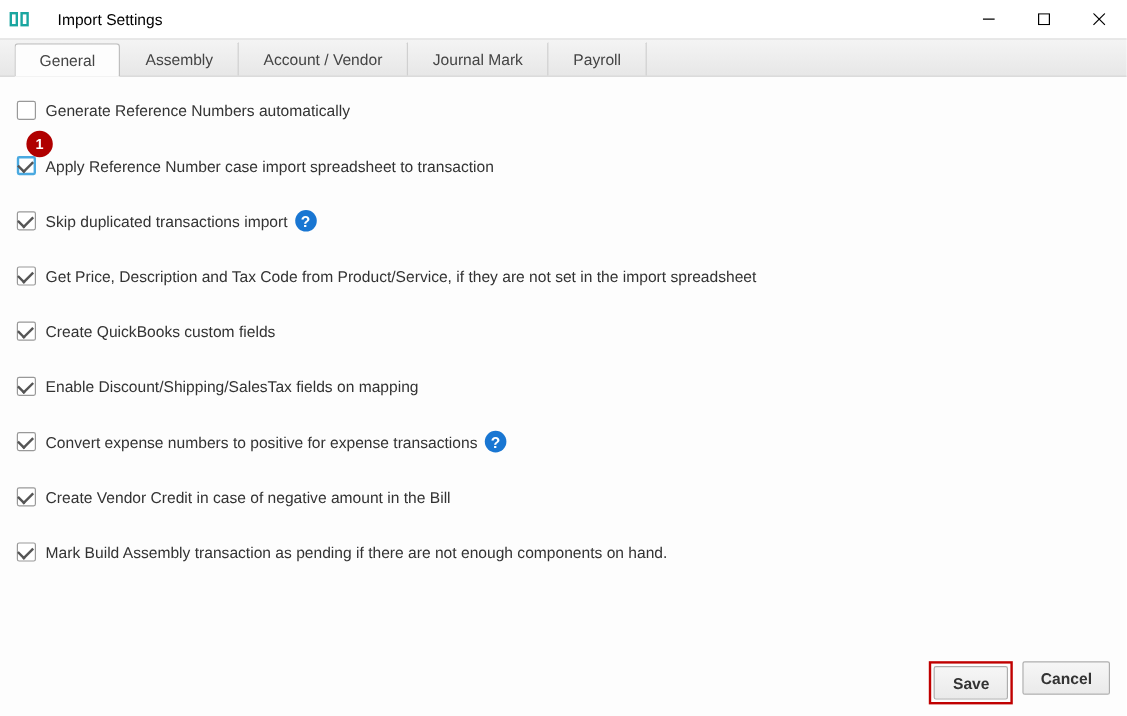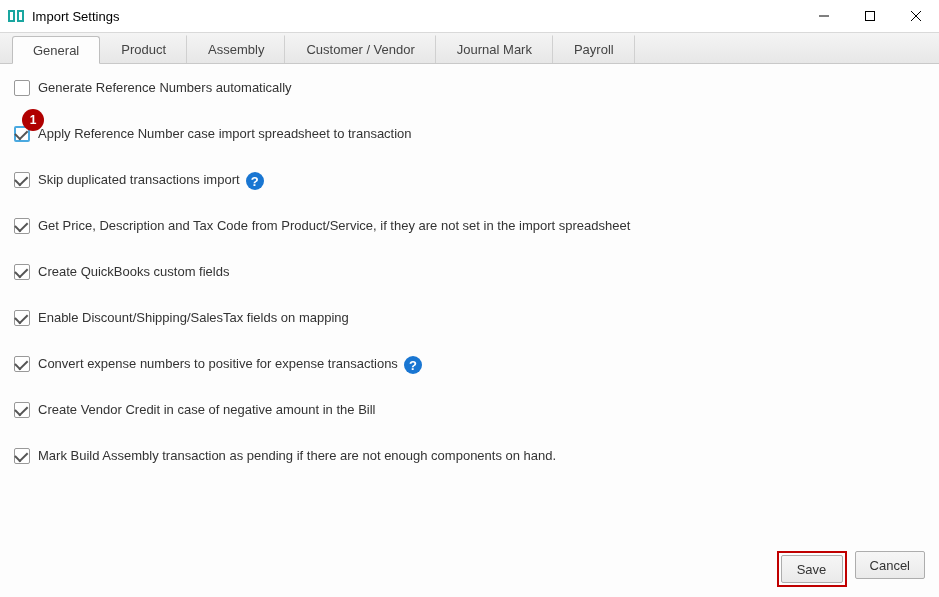--- a/index.html
+++ b/index.html
@@ -38,20 +38,21 @@
     .app-icon span {
       display: inline-block;
       width: 7px;
       height: 12px;
       border: 2px solid #1aa6a0;
       margin-right: 2px;
     }
     .title-text {
       font-size: 13px;
       color: #000;
+      margin-left: 16px;
     }
     .window-controls {
       margin-left: auto;
       display: flex;
     }
     .win-btn {
       width: 46px;
       height: 32px;
       display: flex;
       align-items: center;
@@ -95,20 +96,21 @@
     }
     .content {
       flex: 1;
       background: #fdfdfd;
       padding: 16px 14px;
       position: relative;
       overflow: auto;
     }
     .option-row {
       display: flex;
+      align-items: center;
       margin-bottom: 22px;
       min-height: 24px;
     }
     .checkbox {
       width: 16px;
       height: 16px;
       border: 1px solid #999;
       border-radius: 2px;
       background: #fff;
       display: inline-flex;
@@ -162,20 +164,21 @@
       align-items: center;
       justify-content: center;
       z-index: 5;
     }
     .button-bar {
       position: absolute;
       right: 14px;
       bottom: 10px;
       display: flex;
       gap: 8px;
+      font-weight: bold;
     }
     .btn {
       min-width: 62px;
       height: 28px;
       padding: 0 14px;
       background: linear-gradient(#f6f6f6, #eaeaea);
       border: 1px solid #adadad;
       border-radius: 2px;
       font-size: 13px;
       color: #333;
@@ -219,27 +222,24 @@
           </svg>
       </div>
     </div>
   </div>
 
   <div class="tab-strip">
     <div class="tab active">
         <span>General</span>
       </div>
     <div class="tab">
-        <span>Product</span>
+        <span>Assembly</span>
       </div>
     <div class="tab">
-        <span>Assembly</span>
-      </div>
-    <div class="tab">
-        <span>Customer / Vendor</span>
+        <span>Account / Vendor</span>
       </div>
     <div class="tab">
         <span>Journal Mark</span>
       </div>
     <div class="tab">
         <span>Payroll</span>
       </div>
   </div>
 
   <div class="content">

